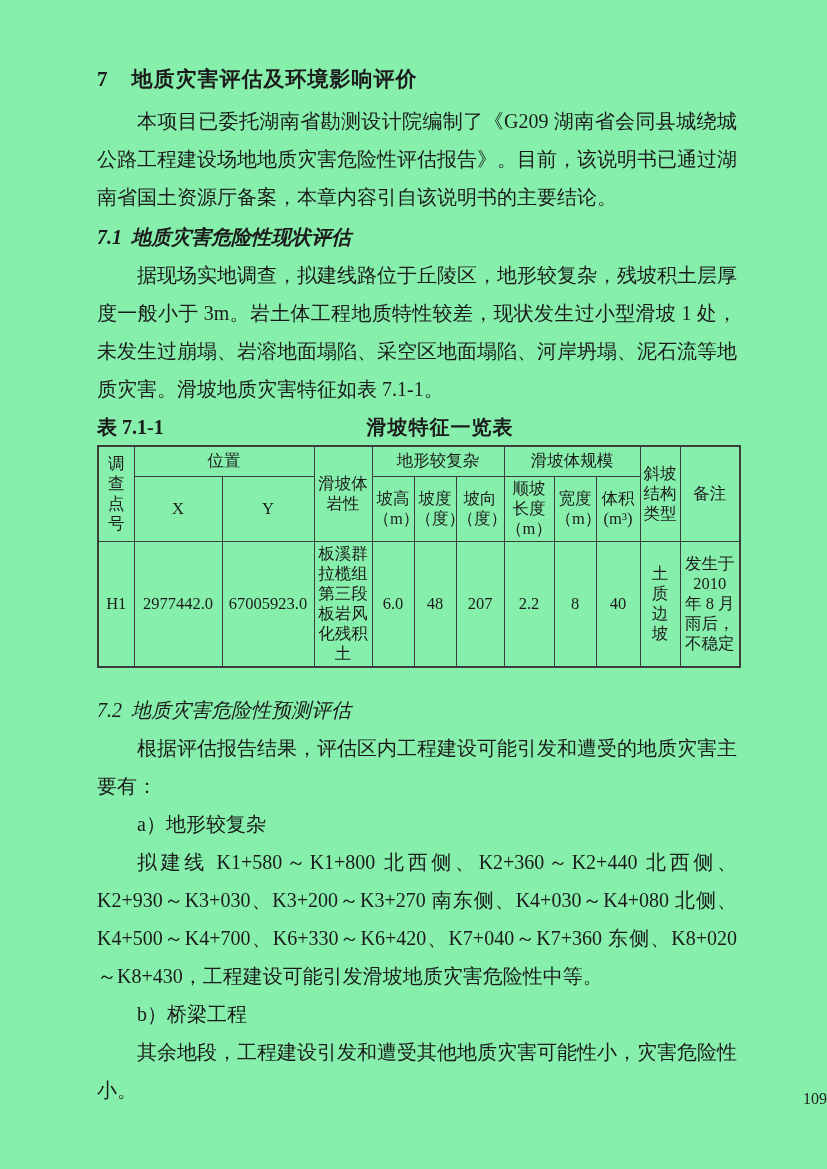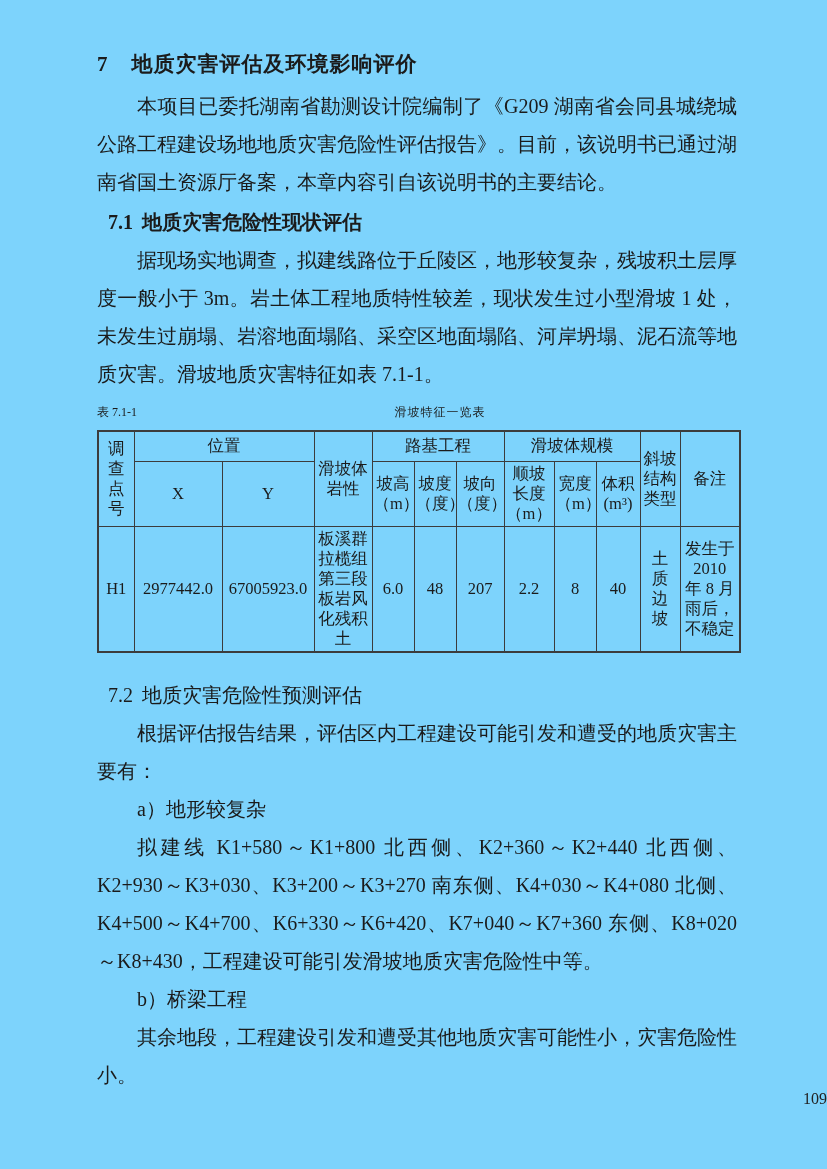--- a/index.html
+++ b/index.html
@@ -5,41 +5,42 @@
   * { margin: 0; padding: 0; box-sizing: border-box; }
   html, body { background: #ffffff; }
   body {
     width: 827px; height: 1169px; overflow: hidden;
     font-family: "Liberation Serif", "DejaVu Serif", serif;
     color: #1b1b1b;
   }
   .page {
     position: relative;
     width: 827px; height: 1169px;
-    padding: 49px 90px 0 97px;
-    background: #7dd3fc;
+    padding: 64px 90px 0 97px;
+    background: #86efac;
   }
   .h-main {
     font-size: 21px; font-weight: bold; line-height: 30px;
     margin-bottom: 8px; letter-spacing: 1px;
   }
   .h-main .sec-num { display: inline-block; margin-right: 24px; letter-spacing: 0; }
   .para {
     font-size: 20px; line-height: 38px;
     text-align: justify; text-indent: 2em;
   }
   .h-sub {
     font-size: 20px; font-weight: bold; line-height: 32px;
-    margin: 5px 0 3px 11px;
+    margin: 5px 0 3px 0;
+    font-style: italic;
   }
   .h-sub .sec-num { display: inline-block; margin-right: 9px; }
   .h-sub.regular { font-weight: normal; }
   .table-caption {
     position: relative;
-    font-size: 12px; font-weight: normal; line-height: 30px;
+    font-size: 20px; font-weight: bold; line-height: 30px;
     margin: 4px 0 3px 0; height: 30px;
   }
   .cap-title { position: absolute; left: 50%; transform: translateX(-50%); letter-spacing: 1px; margin-left: 23px; }
   table.slide-table {
     border-collapse: collapse; table-layout: fixed;
     width: 642px; border: 2px solid #3c3c3c;
     margin-bottom: 26px;
   }
   .slide-table td {
     border: 1.5px solid #3c3c3c;
@@ -96,21 +97,21 @@
     </colgroup>
     <tbody>
       <tr class="hdr-row-1">
         <td rowspan="2">调
 查
 点
 号</td>
         <td colspan="2">位置</td>
         <td rowspan="2">滑坡体
 岩性</td>
-        <td colspan="3">路基工程</td>
+        <td colspan="3">地形较复杂</td>
         <td colspan="3">滑坡体规模</td>
         <td rowspan="2">斜坡
 结构
 类型</td>
         <td rowspan="2">备注</td>
       </tr>
       <tr class="hdr-row-2">
         <td>X</td>
         <td>Y</td>
         <td>坡高

